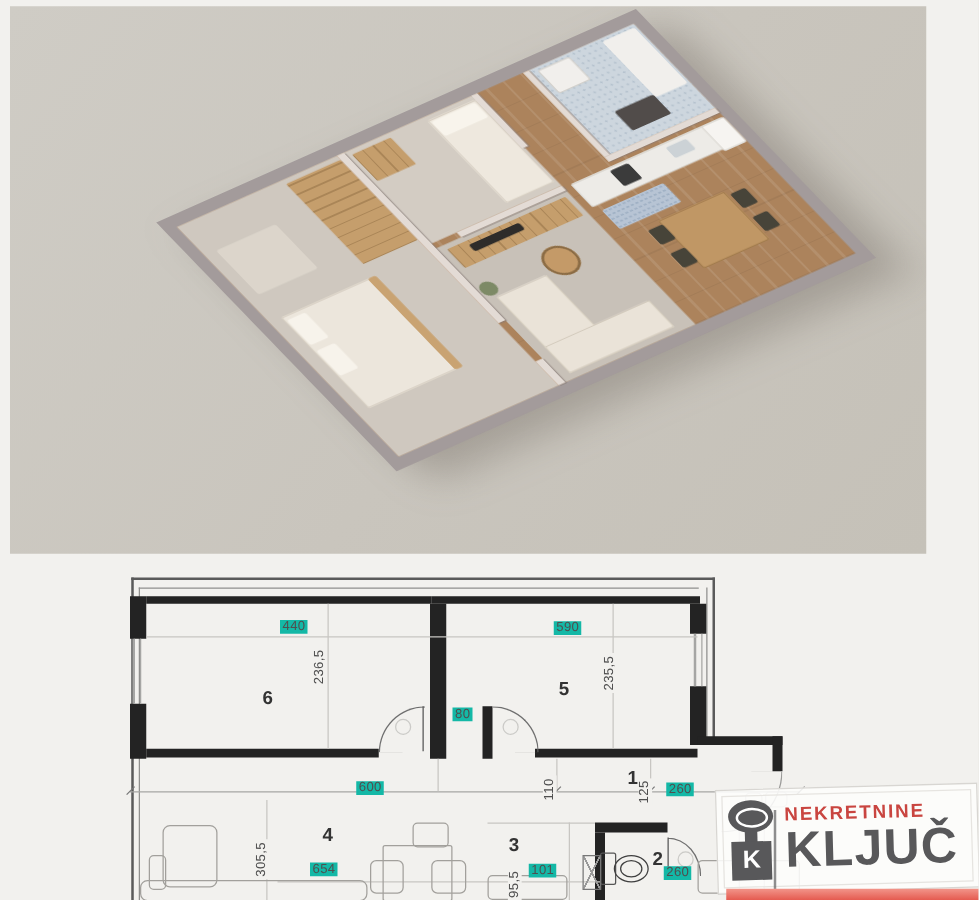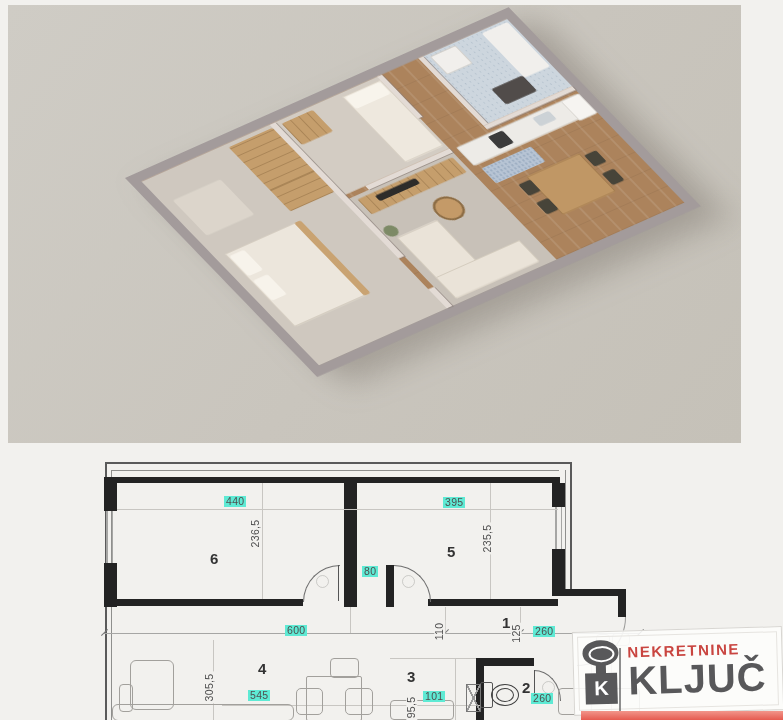--- a/index.html
+++ b/index.html
@@ -23,21 +23,21 @@
   .woodf{background:#c59e6c;background-image:repeating-linear-gradient(0deg,rgba(90,60,25,.25) 0 1px,rgba(0,0,0,0) 1px 9px);}
   .woods{background:#c59e6c;background-image:repeating-linear-gradient(90deg,rgba(90,60,25,.25) 0 1px,rgba(0,0,0,0) 1px 9px);}
 
   
   .w{position:absolute;background:#232323;}
   .o{position:absolute;background:#5a5a5a;}
   .o2{position:absolute;background:#8f8f8d;}
   .tl{position:absolute;background:#a6a6a4;}
   .tl2{position:absolute;background:#c8c6c2;}
   .tick{position:absolute;width:9px;height:1px;background:#777;transform:rotate(-45deg);}
-  .dim{position:absolute;font-size:10.5px;line-height:11px;color:#4f4f4f;background:#5eead4;
+  .dim{position:absolute;font-size:10.5px;line-height:11px;color:#4f4f4f;background:#14b8a6;
        padding:0 2px;letter-spacing:.3px;white-space:nowrap;}
   .vdim{position:absolute;font-size:10.5px;line-height:11px;color:#4f4f4f;background:#f2f1ee;
        padding:0 2px;letter-spacing:.3px;white-space:nowrap;transform:rotate(-90deg);}
   .rlabel{position:absolute;font-size:15px;font-weight:600;color:#333;}
   .arc{position:absolute;}
   .arc.tlc{border-top:1.5px solid #6e6e6e;border-left:1.5px solid #6e6e6e;border-top-left-radius:100% 100%;}
   .arc.trc{border-top:1.5px solid #6e6e6e;border-right:1.5px solid #6e6e6e;border-top-right-radius:100% 100%;}
   .arc.brc{border-bottom:1.5px solid #9a9a98;border-right:1.5px solid #9a9a98;border-bottom-right-radius:100% 100%;}
   .furn{position:absolute;border:1px solid #a2a09c;border-radius:4px;}
   .glyph{position:absolute;width:11px;height:11px;border:1px solid #b0b0ae;border-radius:50%;opacity:.6;}
@@ -198,29 +198,29 @@
 
     <div class="rlabel" style="left:210px;top:550px;">6</div>
     <div class="rlabel" style="left:447px;top:543px;">5</div>
     <div class="rlabel" style="left:258px;top:660px;">4</div>
     <div class="rlabel" style="left:407px;top:668px;">3</div>
     <div class="rlabel" style="left:502px;top:614px;">1</div>
     <div class="rlabel" style="left:522px;top:679px;">2</div>
 
     <div class="dim" style="left:224px;top:496px;">440</div>
     <div class="vdim" style="left:240px;top:528px;">236,5</div>
-    <div class="dim" style="left:443px;top:497px;">395</div>
+    <div class="dim" style="left:443px;top:497px;">590</div>
     <div class="vdim" style="left:472px;top:533px;">235,5</div>
     <div class="dim" style="left:362px;top:566px;">80</div>
     <div class="dim" style="left:285px;top:625px;">600</div>
     <div class="vdim" style="left:429px;top:626px;">110</div>
     <div class="vdim" style="left:505px;top:628px;">125</div>
     <div class="dim" style="left:533px;top:626px;">260</div>
     <div class="vdim" style="left:194px;top:682px;">305,5</div>
-    <div class="dim" style="left:248px;top:690px;">545</div>
+    <div class="dim" style="left:248px;top:690px;">654</div>
     <div class="dim" style="left:423px;top:691px;">101</div>
     <div class="vdim" style="left:399px;top:702px;">95,5</div>
     <div class="dim" style="left:531px;top:693px;">260</div>
   </div>
 
   <div class="logo-card">
     <div class="keyicon">
       <div class="key-head">
           <span></span>
         </div>

